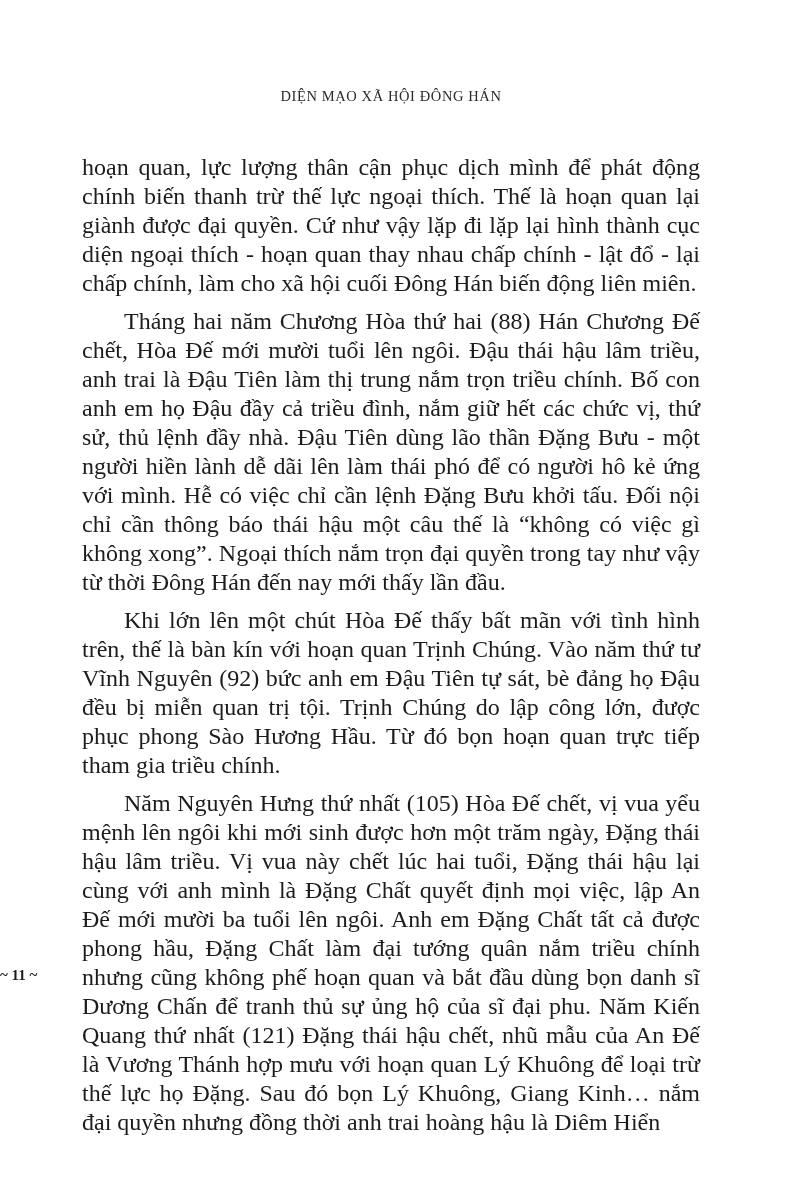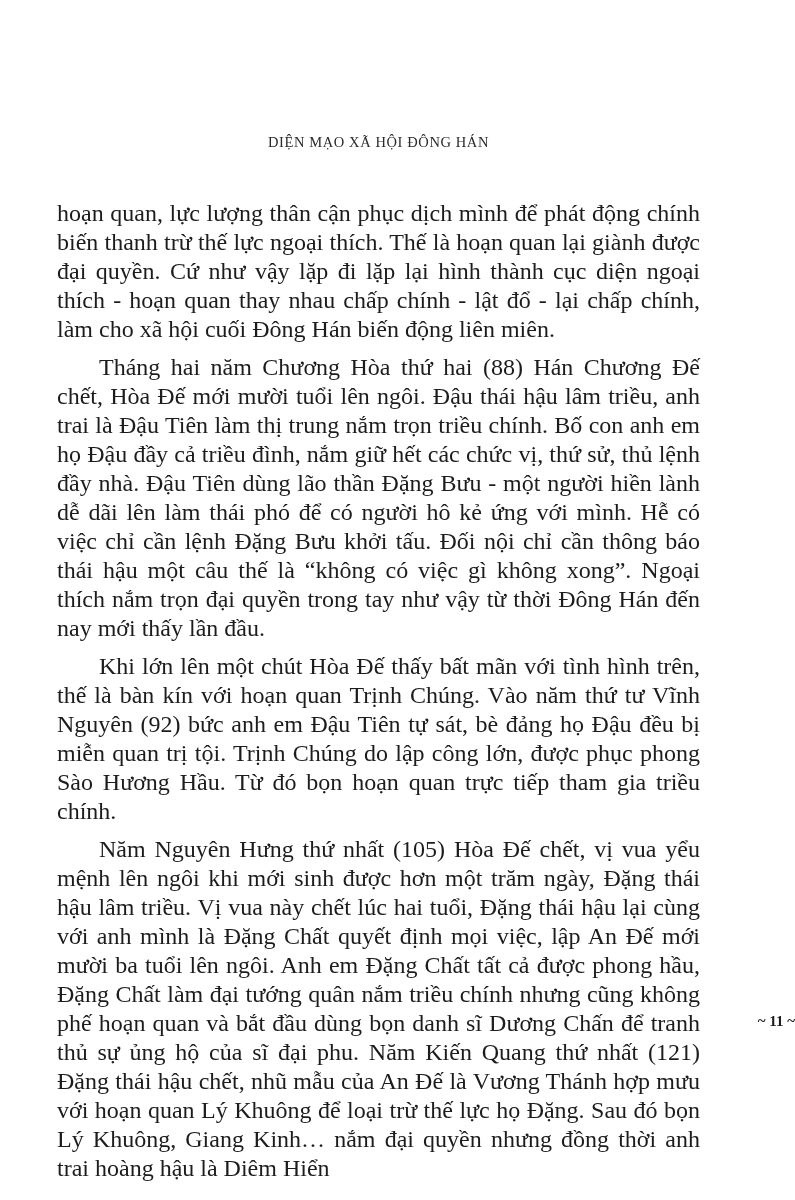--- a/index.html
+++ b/index.html
@@ -12,23 +12,22 @@
     background: #ffffff;
     font-family: "Liberation Serif", serif;
     color: #1c1c1c;
     overflow: hidden;
   }
   .page {
     position: relative;
     width: 795px;
     height: 1054px;
     box-sizing: border-box;
-    padding: 88px 95px 0 57px;
+    padding: 88px 95px 0 82px;
     background: #ffffff;
-    margin-top: 46px;
   }
   .running-head {
     text-align: center;
     font-size: 14.5px;
     letter-spacing: 0.6px;
     color: #2a2a2a;
     font-weight: normal;
     margin: 0 0 48px 0;
   }
   .content p {
@@ -40,21 +39,21 @@
     color: #1c1c1c;
   }
   .content p.no-indent {
     text-indent: 0;
   }
   .page-footer {
     position: absolute;
     bottom: 70px;
     left: 0;
     width: 795px;
-    text-align: right;
+    text-align: left;
     font-size: 15px;
     font-weight: bold;
     color: #1c1c1c;
   }
 </style>
 </head>
 <body>
 
 <div class="page">
 

